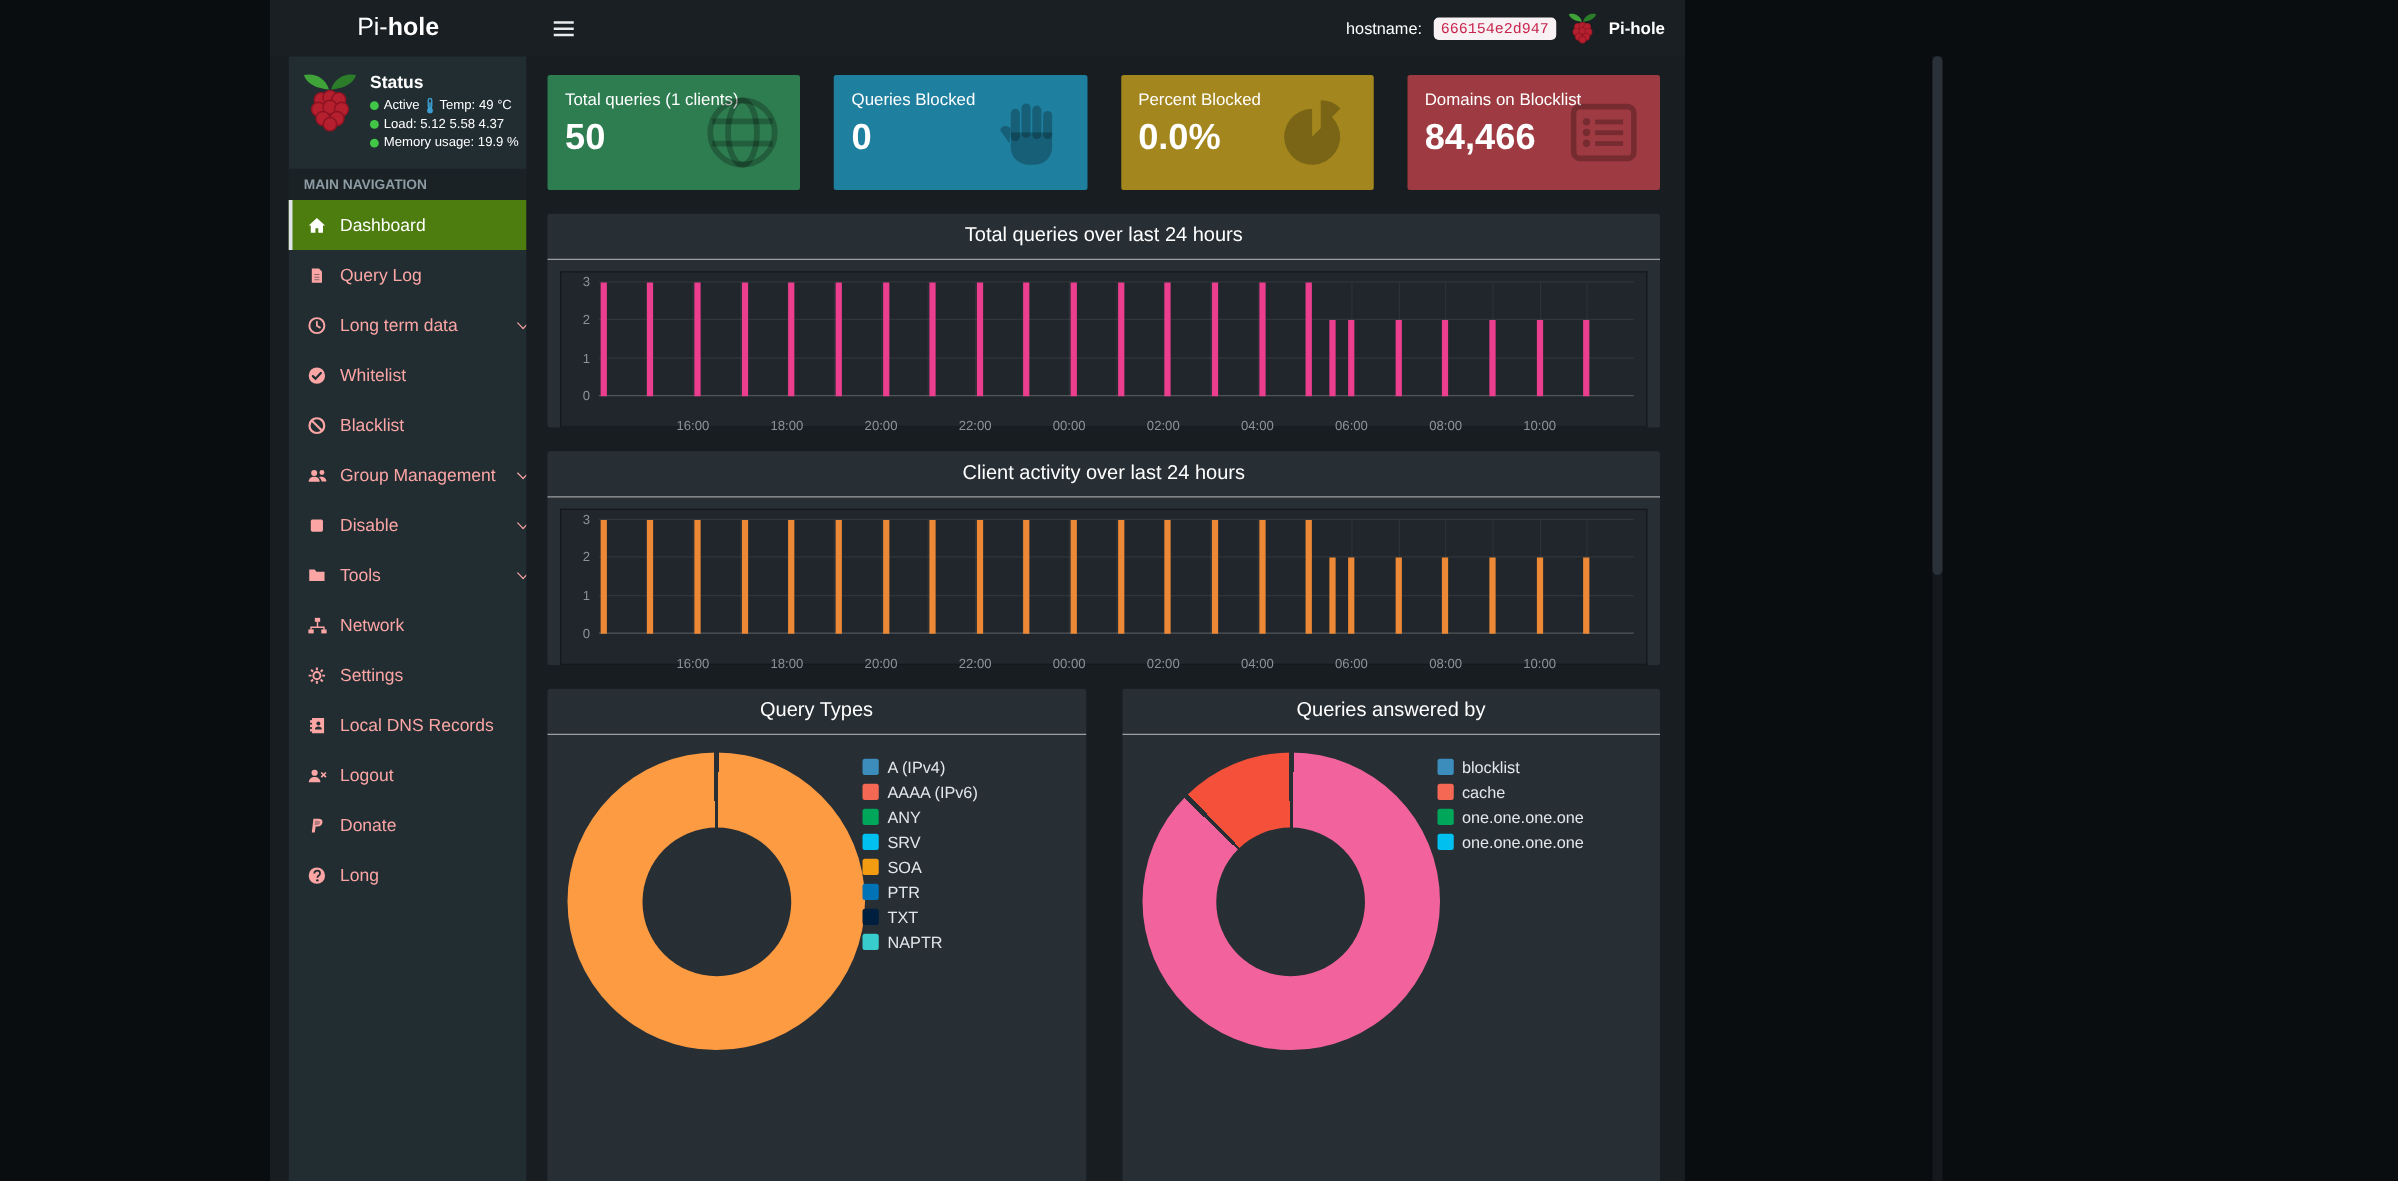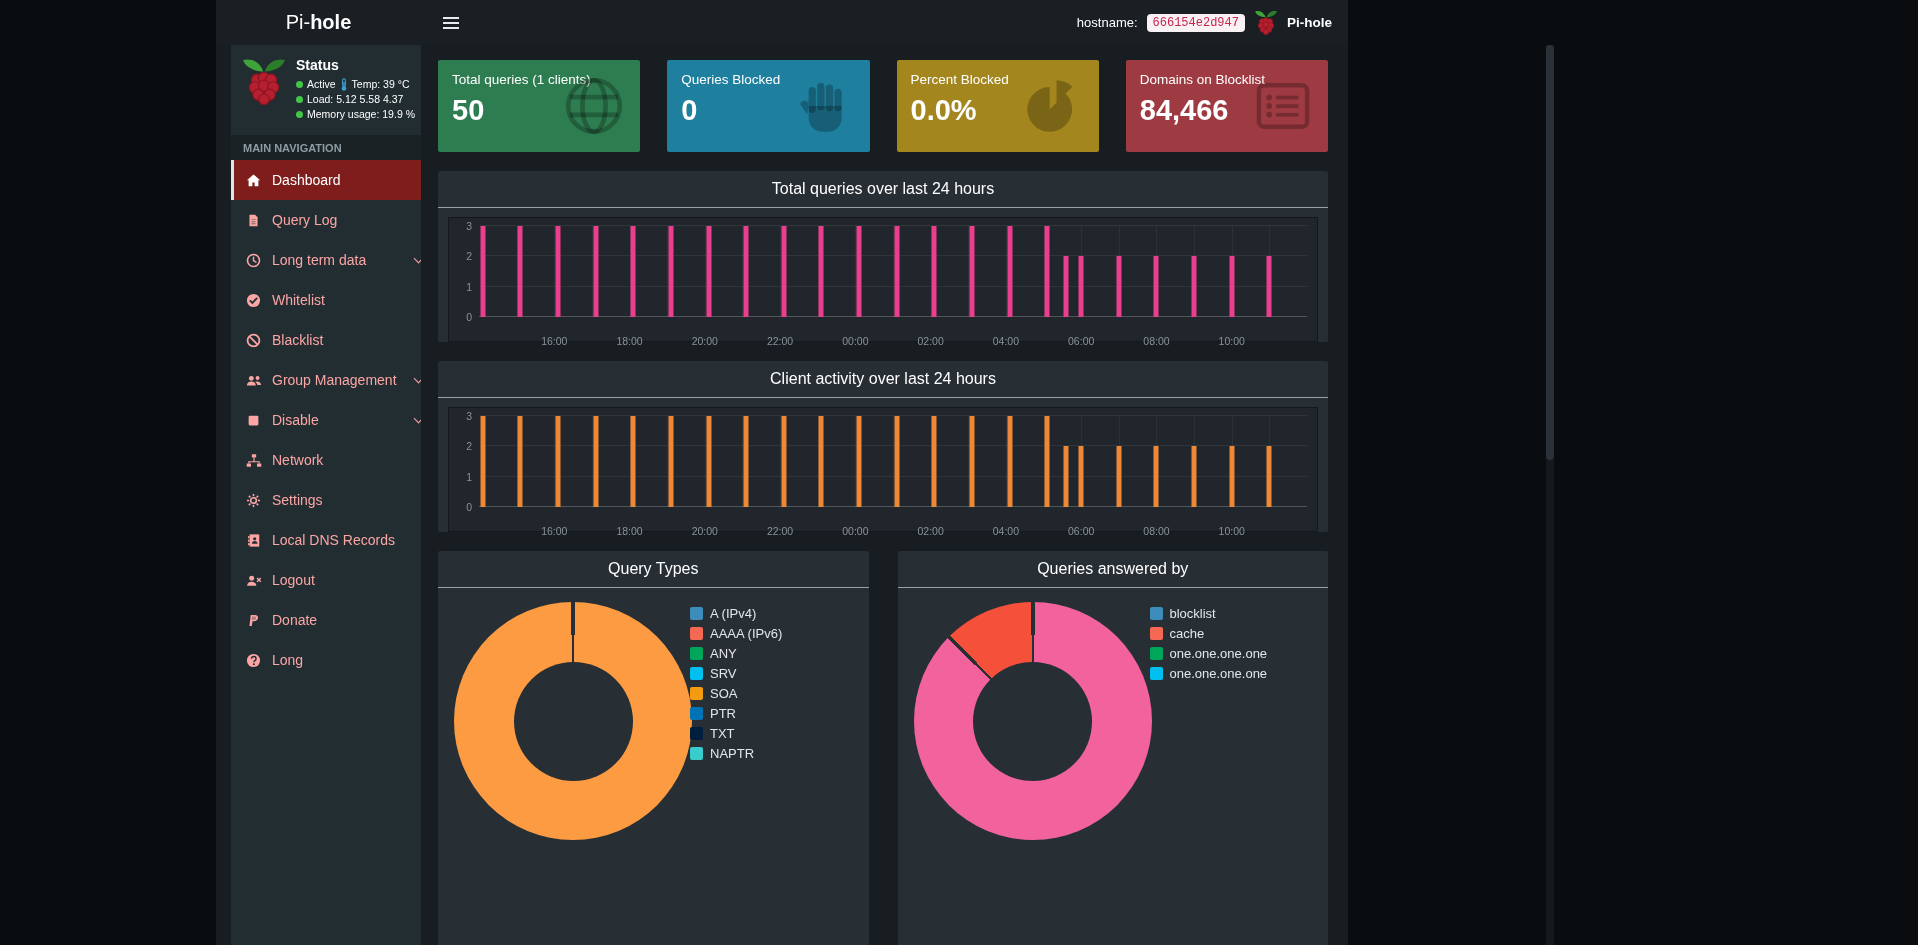--- a/index.html
+++ b/index.html
@@ -27,21 +27,21 @@
   .berry-sm { display:flex; align-items:center; }
 
   
   .sidebar { position:absolute; left:0; top:45px; width:205px; bottom:0; background:#222d32; color:#b8c7ce;margin-left:15px; }
   .status { display:flex; gap:9px; padding:11px 8px 13px 10px; align-items:flex-start; }
   .status-title { color:#fff; font-weight:700; font-size:14px; margin:1px 0 4px; }
   .status-row { font-size:10.5px; color:#fff; display:flex; align-items:center; gap:4px; line-height:15px; white-space:nowrap; }
   .dot { width:7px; height:7px; border-radius:50%; display:inline-block; flex:none; }
   .nav-label { background:#1a2226; color:#8d9ca3; font-size:11px; font-weight:700; padding:7px 12px 6px; }
   .menu-item { display:flex; align-items:center; gap:10px; padding:0 14px; height:40px; font-size:14px; color:#fca5a5; cursor:pointer; }
-  .menu-item.active { background:#7f1d1d; color:#fff; border-left:3px solid #dfe4e8; padding-left:11px;text-align:right; }
+  .menu-item.active { background:#4d7c0f; color:#fff; border-left:3px solid #dfe4e8; padding-left:11px;text-align:right; }
   .micon { width:17px; display:flex; justify-content:center; align-items:center; flex:none; }
   .mlabel { white-space:nowrap; }
   .chev { margin-left:auto; width:7px; height:7px; border-right:1.6px solid currentColor; border-bottom:1.6px solid currentColor; transform:rotate(45deg); margin-top:-4px; }
 
   
   .content { position:absolute; left:205px; top:45px; right:0; bottom:0; background:#181d21; padding:15px 20px 0 17px; overflow:hidden; }
 
   .cards { display:flex; gap:27px; margin-bottom:19px; }
   .card { flex:1; height:92px; border-radius:2px; position:relative; color:#fff; padding:12px 14px; overflow:hidden; }
   .ctitle { font-size:13.5px; margin:0; }
@@ -135,21 +135,21 @@
           <div class="status-title">Status</div>
           <div id="status-rows">
               <div class="status-row">
                 <span class="dot" style="background: rgb(65, 198, 72);"></span>
                 <span>Active</span>
                 <span style="line-height: 0;"><svg width="8" height="13" viewBox="0 0 8 14">
                     <rect x="2.5" y="0.9" width="3" height="8.2" rx="1.5" fill="none" stroke="#3c9dd0" stroke-width="1.2"></rect>
                     <rect x="3.3" y="4.2" width="1.4" height="5.2" fill="#3c9dd0"></rect>
                     <circle cx="4" cy="11.2" r="2.5" fill="#3c9dd0"></circle>
                   </svg></span>
-                <span>Temp: 39 °C</span>
+                <span>Temp: 49 °C</span>
               </div>
               <div class="status-row">
                 <span class="dot" style="background: rgb(65, 198, 72);"></span>
                 <span>Load:  5.12  5.58  4.37</span>
               </div>
               <div class="status-row">
                 <span class="dot" style="background: rgb(65, 198, 72);"></span>
                 <span>Memory usage: 19.9 %</span>
               </div>
             </div>
@@ -214,20 +214,29 @@
             <span class="mlabel">Group Management</span>
             <span class="chev"></span>
           </div>
           <div class="menu-item">
             <span class="micon">
               <svg viewBox="0 0 16 16" width="13" height="13">
                 <rect x="2" y="2" width="12" height="12" rx="1.6" fill="currentColor"></rect>
               </svg>
             </span>
             <span class="mlabel">Disable</span>
+            <span class="chev"></span>
+          </div>
+          <div class="menu-item">
+            <span class="micon">
+              <svg viewBox="0 0 16 16" width="15" height="14">
+                <path fill="currentColor" d="M1 3h5l1.6 2H15v8.5H1z"></path>
+              </svg>
+            </span>
+            <span class="mlabel">Tools</span>
             <span class="chev"></span>
           </div>
           <div class="menu-item">
             <span class="micon">
               <svg viewBox="0 0 18 16" width="16" height="15">
                 <rect x="6.6" y="1" width="4.8" height="3.6" fill="currentColor"></rect>
                 <rect x="0.8" y="11.4" width="4.8" height="3.6" fill="currentColor"></rect>
                 <rect x="12.4" y="11.4" width="4.8" height="3.6" fill="currentColor"></rect>
                 <path d="M9 4.6v4.8M3.2 11.4V9.4h11.6v2" fill="none" stroke="currentColor" stroke-width="1.3"></path>
               </svg>

